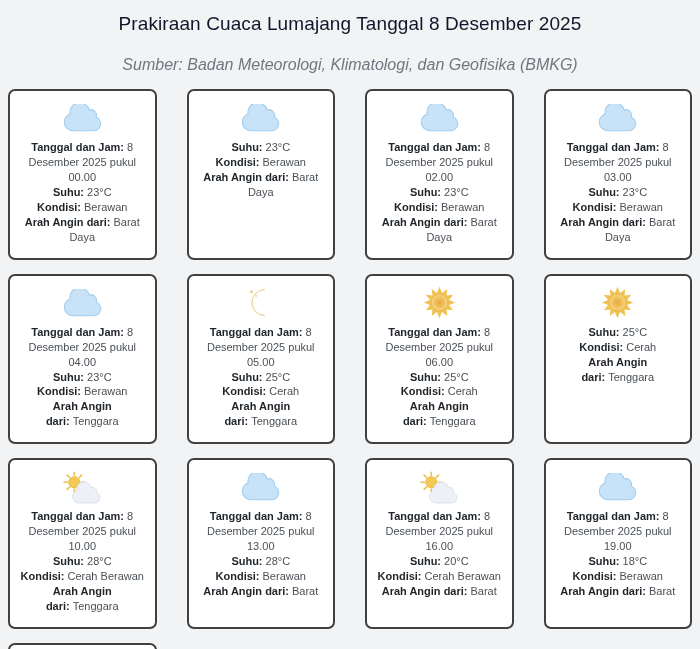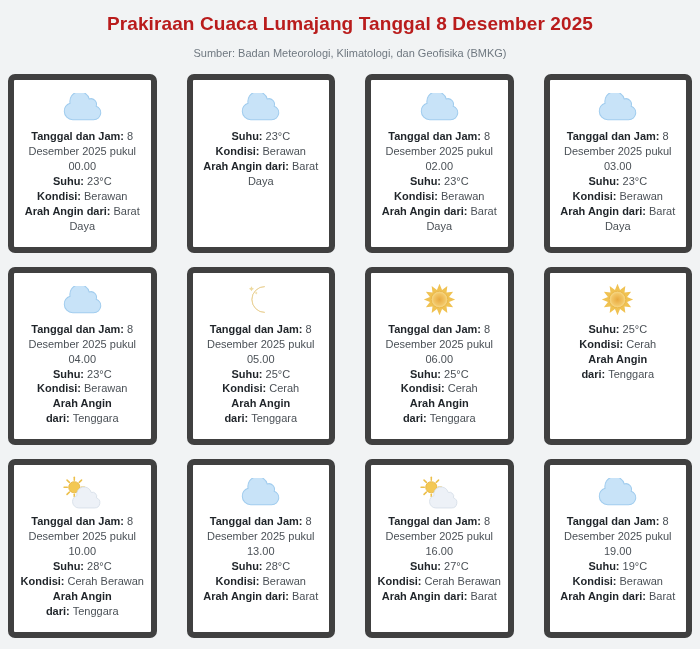--- a/index.html
+++ b/index.html
@@ -4,36 +4,36 @@
 <style>
   * { margin: 0; padding: 0; box-sizing: border-box; }
   html, body {
     width: 700px; height: 649px;
     background: #f1f3f4;
     font-family: "Liberation Sans", sans-serif;
     overflow: hidden;
   }
   header { text-align: center; padding-top: 13px; }
   h1 {
-    font-size: 19px; font-weight: 700; color: #b91c1c;
+    font-size: 19px; font-weight: 400; color: #0f172a;
     letter-spacing: 0.1px;
   }
   .subtitle {
-    margin-top: 12px; font-size: 11px; color: #6f7880;
+    margin-top: 21px; font-size: 16px; font-style: italic; color: #6f7880;
   }
   .grid {
     margin: 15px 8px 0 8px;
     display: grid;
     grid-template-columns: repeat(4, 1fr);
     column-gap: 30px;
     row-gap: 14px;
   }
   .card {
     background: #ffffff;
-    border: 6px solid #404040;
+    border: 2px solid #404040;
     border-radius: 7px;
     padding: 11px 5px 13px 5px;
     text-align: center;
     font-size: 11px;
     line-height: 1.36;
     color: #4a5056;
   }
   .icon-slot {
     height: 32px;
     display: flex; align-items: center; justify-content: center;
@@ -212,33 +212,33 @@
         <line x1="9.5" y1="1.5" x2="9.5" y2="-0.6"></line>
             <line x1="13" y1="3" x2="14.7" y2="1.4"></line>
       </g>
       <circle cx="9.5" cy="6.5" r="4" fill="#f3c854" stroke="#e6b43e" stroke-width="0.6"></circle>
       <g transform="translate(6,1.8)">
             <path d="M2.25 15a4.5 4.5 0 0 0 4.5 4.5H18a3.75 3.75 0 0 0 1.332-7.257 3 3 0 0 0-3.758-3.848 5.25 5.25 0 0 0-10.233 2.33A4.502 4.502 0 0 0 2.25 15Z" fill="#edf1f7" stroke="#d3dce6" stroke-width="0.55"></path>
           </g>
     </svg>
       </div>
     <div class="line"><b class="lbl">Tanggal dan Jam:</b><span>8 Desember 2025 pukul 16.00</span></div>
-    <div class="line"><b class="lbl">Suhu:</b><span>27°C</span></div>
+    <div class="line"><b class="lbl">Suhu:</b><span>20°C</span></div>
     <div class="line"><b class="lbl">Kondisi:</b><span>Cerah Berawan</span></div>
     <div class="line"><b class="lbl">Arah Angin dari:</b><span>Barat</span></div>
   </article>
 
   <article class="card">
     <div class="icon-slot">
         <svg width="41" height="28" viewBox="1.4 5.2 21.2 15">
           <path d="M2.25 15a4.5 4.5 0 0 0 4.5 4.5H18a3.75 3.75 0 0 0 1.332-7.257 3 3 0 0 0-3.758-3.848 5.25 5.25 0 0 0-10.233 2.33A4.502 4.502 0 0 0 2.25 15Z" fill="#c8e3f8" stroke="#a0ccee" stroke-width="0.55"></path>
         </svg>
       </div>
     <div class="line"><b class="lbl">Tanggal dan Jam:</b><span>8 Desember 2025 pukul 19.00</span></div>
-    <div class="line"><b class="lbl">Suhu:</b><span>19°C</span></div>
+    <div class="line"><b class="lbl">Suhu:</b><span>18°C</span></div>
     <div class="line"><b class="lbl">Kondisi:</b><span>Berawan</span></div>
     <div class="line"><b class="lbl">Arah Angin dari:</b><span>Barat</span></div>
   </article>
 
   <article class="card">
     <div class="icon-slot">
         <svg width="44" height="34" viewBox="0 0 34 26">
       <path d="M13.5 1 A7.5 7.5 0 1 0 13.5 16 A5.7 5.7 0 0 1 13.5 1 Z" fill="#f7e6ac" stroke="#e8cd8e" stroke-width="0.7"></path>
       <path d="M20.5 0.3 Q20.94 2.06 22.7 2.5 Q20.94 2.94 20.5 4.7 Q20.06 2.94 18.3 2.5 Q20.06 2.06 20.5 0.3 Z" fill="#eed9a0"></path>
       <path d="M24.8 4.7 Q25.06 5.74 26.1 6 Q25.06 6.26 24.8 7.3 Q24.54 6.26 23.5 6 Q24.54 5.74 24.8 4.7 Z" fill="#eed9a0"></path>

